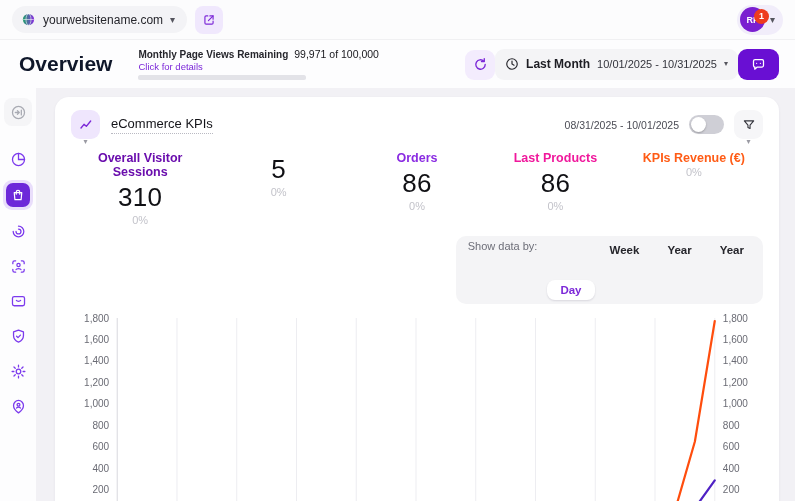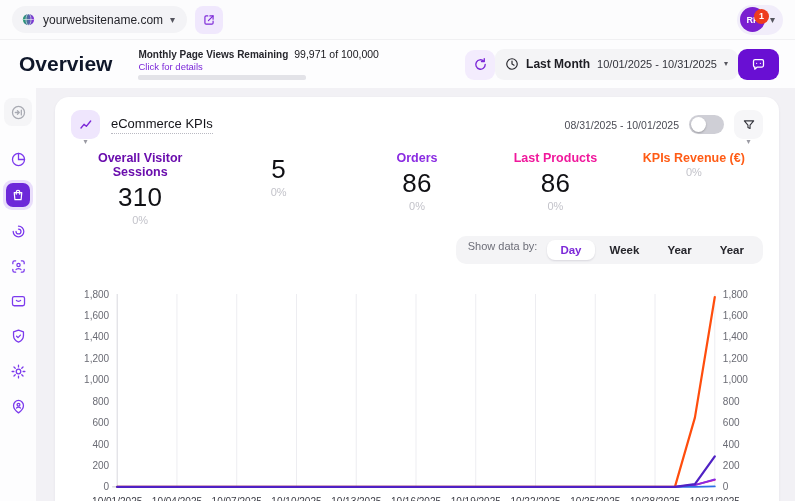--- a/index.html
+++ b/index.html
@@ -63,21 +63,21 @@
   .kpi { flex:1; text-align:center; }
   .kpi-label { font-size:12.5px; font-weight:700; }
   .kpi-value { font-size:26px; font-weight:500; color:#101014; margin-top:3px; letter-spacing:.3px; }
   .kpi-delta { font-size:11px; color:#c3c3ca; margin-top:1px; }
 
   
   .tabs-row { display:flex; justify-content:flex-end; margin-top:10px; }
   .tabs-pill { display:flex; background:#f4f4f6; border-radius:10px; padding:4px 6px; gap:2px; }
   .tabs-caption { font-size:11px; color:#6d6e78; margin:0 8px 0 6px; }
   .tab { font-size:11.5px; font-weight:600; color:#26262c; padding:4px 13px; border-radius:8px; cursor:pointer; }
-  .tab.selected { background:#fff; color:#7c28d8; box-shadow:0 1px 2px rgba(20,10,50,.12); }
+  .tab.selected { background:#fff; color:#7c28d8; box-shadow:0 1px 2px rgba(20,10,50,.12);margin-top:40px; }
 
   
   .chart-wrap { flex:1; margin-top:8px; }
   #chart-svg { width:100%; height:100%; display:block; }
   #chart-svg text.tick { font-family:"Liberation Sans", sans-serif; font-size:10px; fill:#6a6b74; }
   #chart-svg text.xtick { fill:#3f4049; font-size:10px; }
 
   svg.ico { display:block; }
 </style>
 </head>

